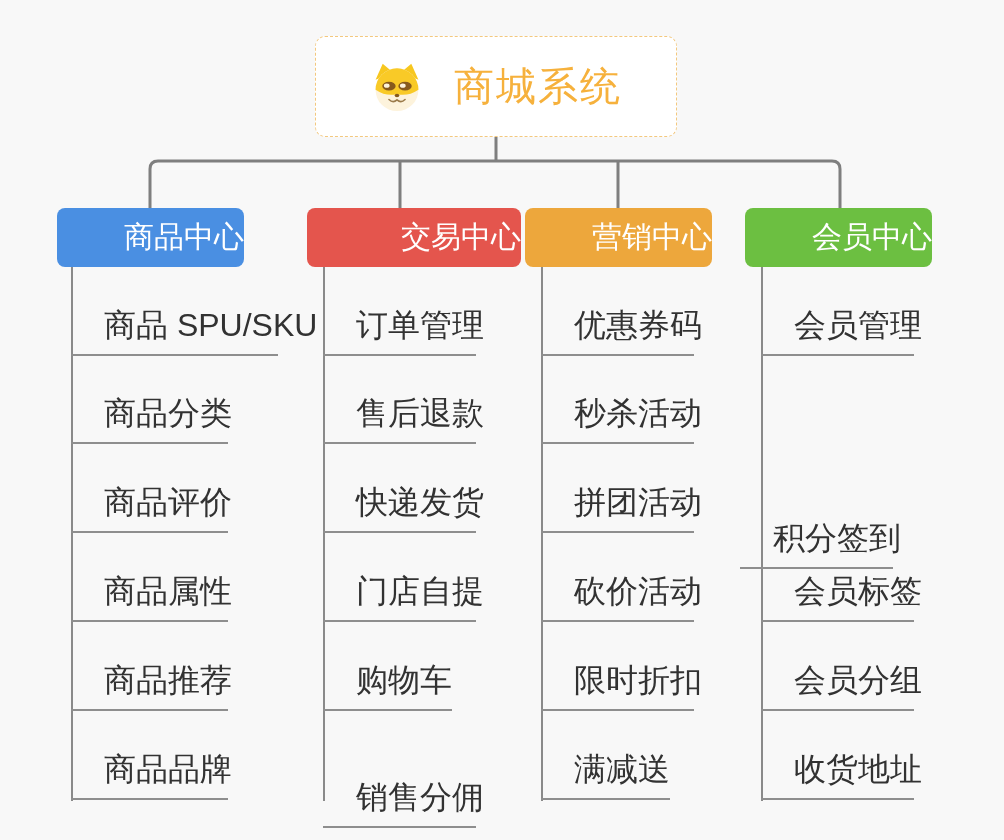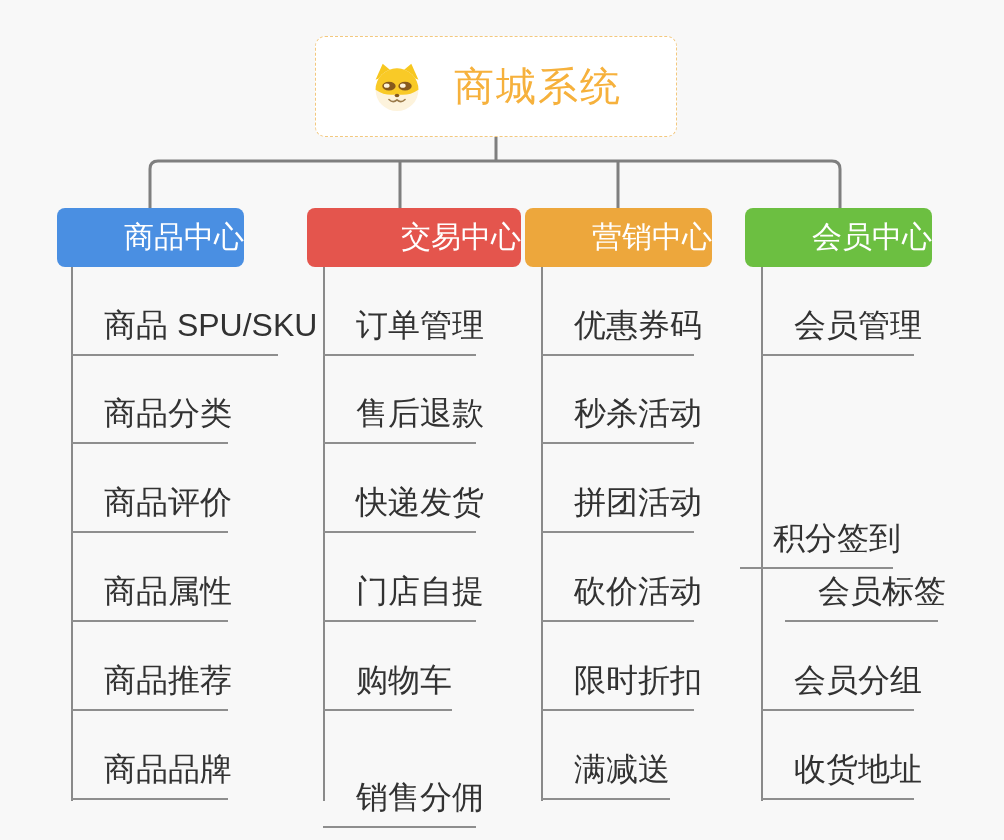--- a/index.html
+++ b/index.html
@@ -105,17 +105,17 @@
 
   <div class="leaf" style="left:541px;top:312px;width:153px;">优惠券码</div>
   <div class="leaf" style="left:541px;top:400px;width:153px;">秒杀活动</div>
   <div class="leaf" style="left:541px;top:489px;width:153px;">拼团活动</div>
   <div class="leaf" style="left:541px;top:578px;width:153px;">砍价活动</div>
   <div class="leaf" style="left:541px;top:667px;width:153px;">限时折扣</div>
   <div class="leaf" style="left:541px;top:756px;width:129px;">满减送</div>
 
   <div class="leaf" style="left:761px;top:312px;width:153px;">会员管理</div>
   <div class="leaf" style="left:740px;top:489px;width:153px;margin-top:36px;">积分签到</div>
-  <div class="leaf" style="left:761px;top:578px;width:153px;margin-left:24px;">会员标签</div>
+  <div class="leaf" style="left:761px;top:578px;width:153px;">会员标签</div>
   <div class="leaf" style="left:761px;top:667px;width:153px;">会员分组</div>
   <div class="leaf" style="left:761px;top:756px;width:153px;">收货地址</div>
 
 </div>
 
 </body></html>

